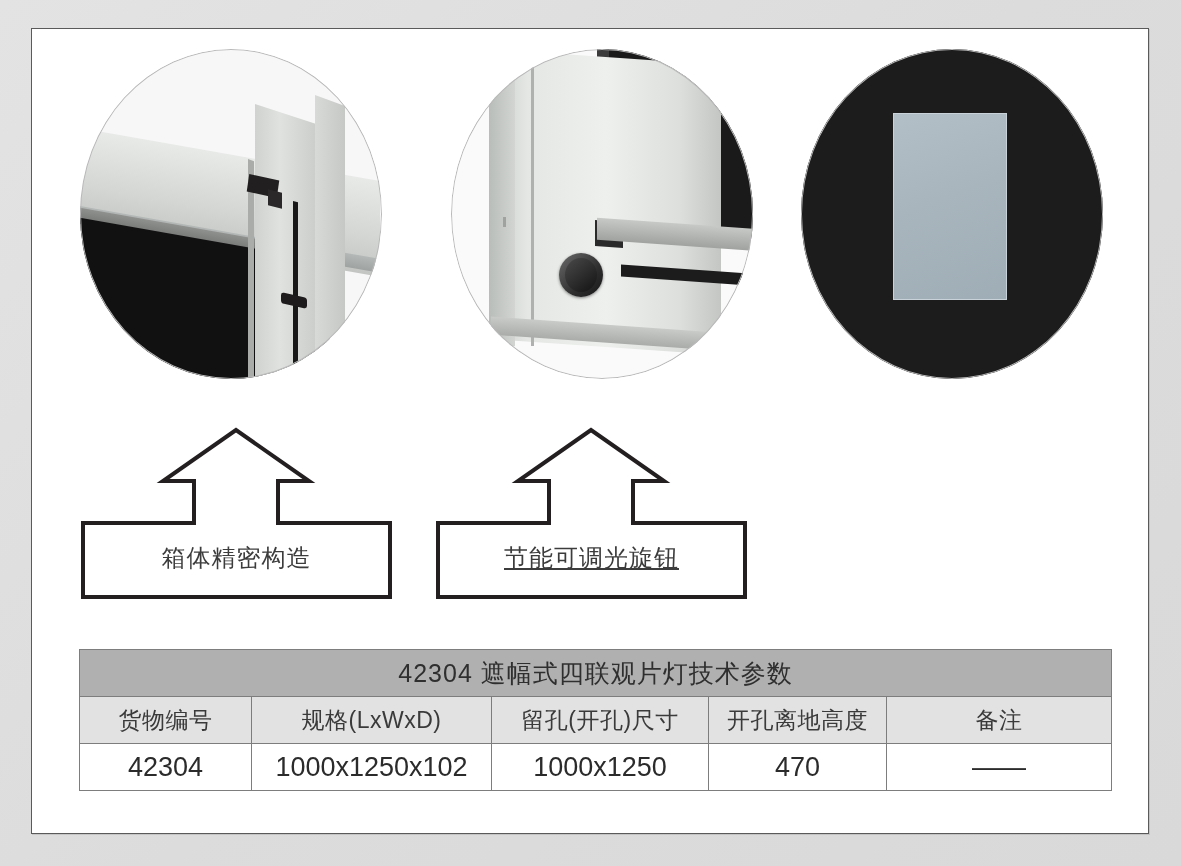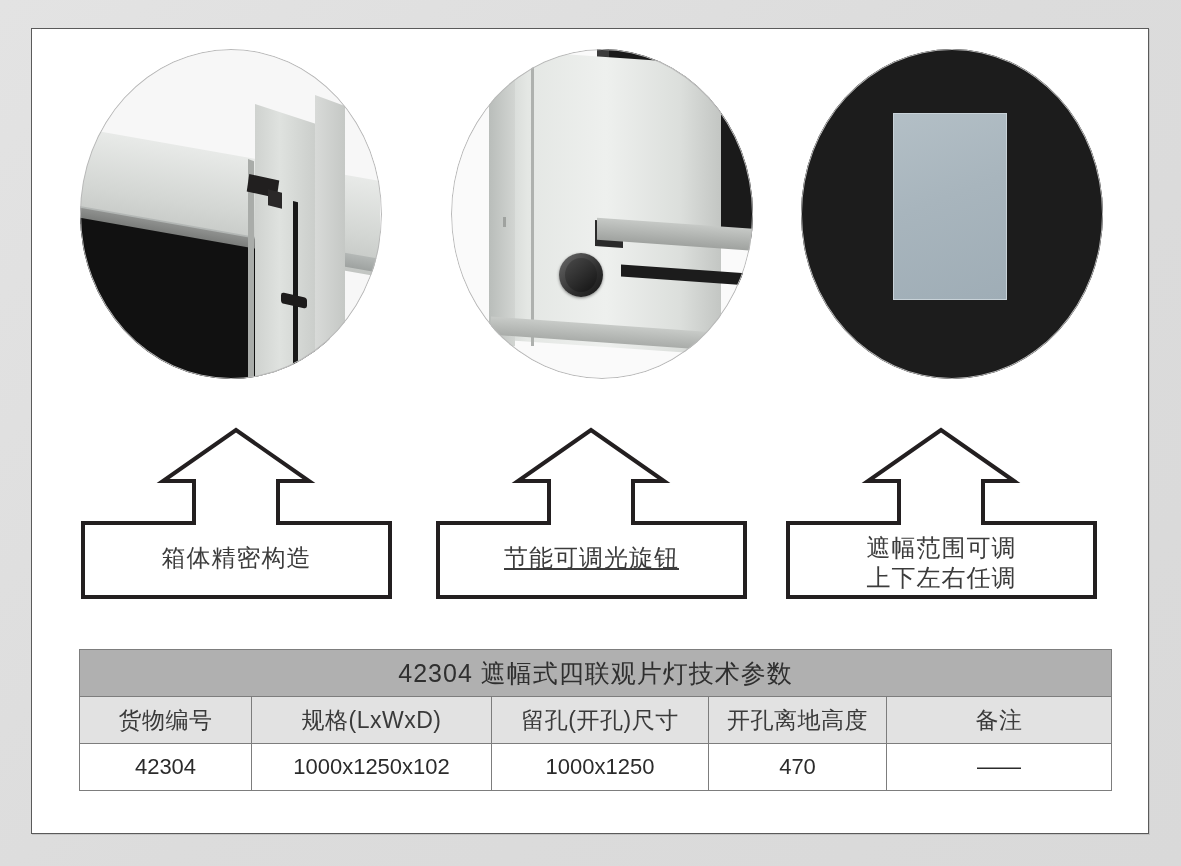--- a/index.html
+++ b/index.html
@@ -280,21 +280,21 @@
   #spec-table .head-row td {
     background:#e2e2e2;
     height: 46px;
     font-size: 23px;
     letter-spacing: 0.5px;
     color:#3a3a3a;
   }
   #spec-table .data-row td {
     background:#ffffff;
     height: 46px;
-    font-size: 22px;
+    font-size: 27px;
     color:#2b2b2b;
   }
 </style>
 </head>
 <body>
 
 <div id="page">
   <div id="frame-mat"></div>
 
   <div id="canvas">
@@ -368,37 +368,20 @@
                  L 230 60
                  L 199 60
                  L 199 102
                  L 311 102
                  L 311 176
                  L 4 176 Z" fill="#ffffff" stroke="#231f20" stroke-width="4" stroke-linejoin="miter"></path>
       </svg>
       <div class="label" style="top:122px;text-decoration:underline;">节能可调光旋钮</div>
     </div>
 
-    <div class="callout" style="left:752px; top:392px; width:315px; height:180px;">
-      <svg width="315" height="180" viewBox="0 0 315 180">
-        <path d="M 4 102
-                 L 115 102
-                 L 115 60
-                 L 84 60
-                 L 157 9
-                 L 230 60
-                 L 199 60
-                 L 199 102
-                 L 311 102
-                 L 311 176
-                 L 4 176 Z" fill="#ffffff" stroke="#231f20" stroke-width="4" stroke-linejoin="miter"></path>
-      </svg>
-      <div class="label" style="top:112px;">遮幅范围可调
-上下左右任调</div>
-    </div>
 
     <table id="spec-table" style="left:47px; top:620px;">
       <colgroup>
         <col style="width:172px">
         <col style="width:240px">
         <col style="width:217px">
         <col style="width:178px">
         <col style="width:225px">
       </colgroup>
       <tbody>

